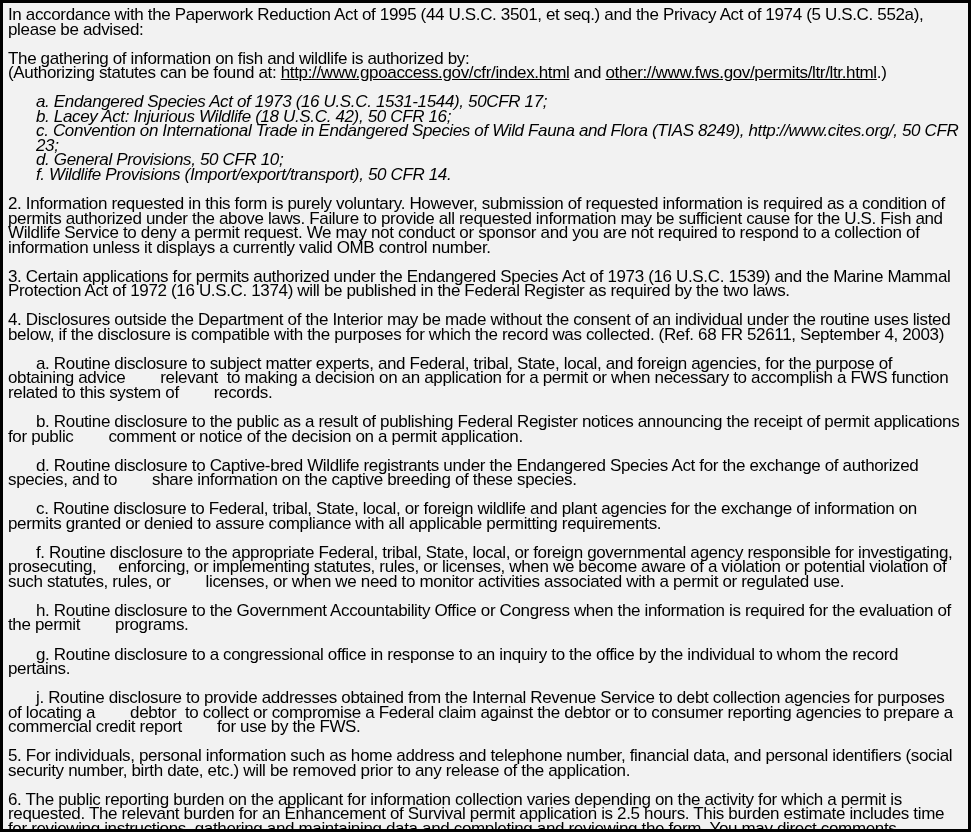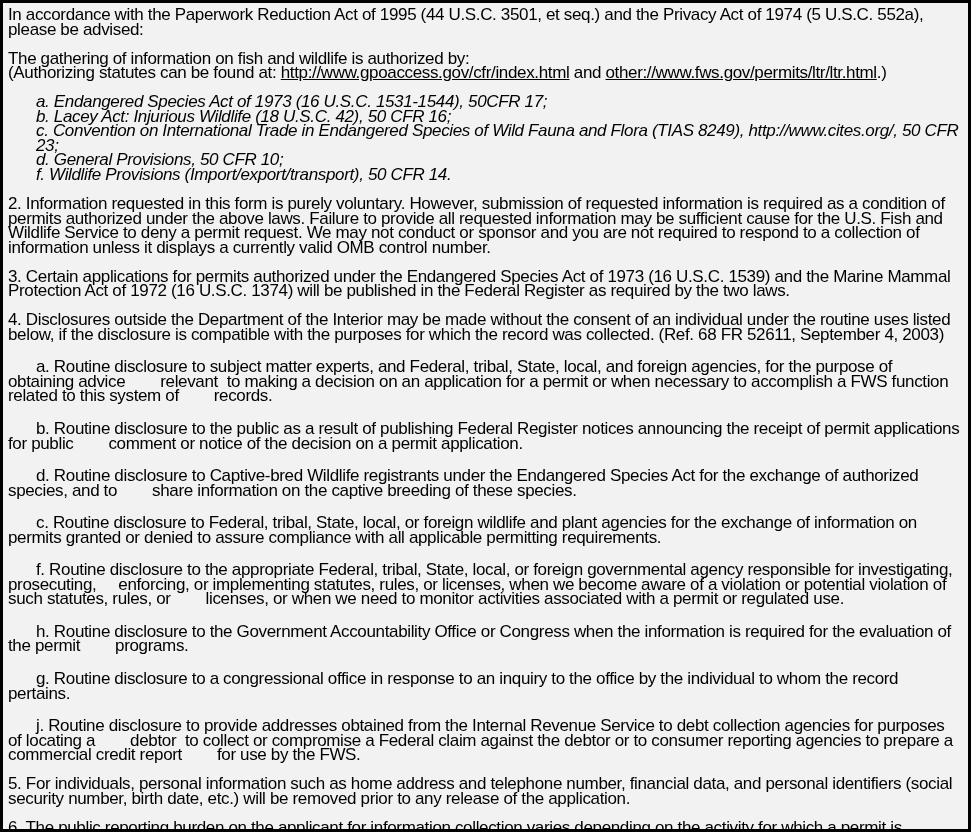--- a/index.html
+++ b/index.html
@@ -10,21 +10,21 @@
     padding:5px 6px 5px 5px;
     font-family:"Liberation Sans",sans-serif;
     font-size:17px;line-height:14.55px;letter-spacing:-0.35px;
     color:var(--fg,#000000);
     overflow:hidden;
   }
   .p{white-space:pre-wrap;margin:14.5px 0 0 0;}
   .p:first-child{margin-top:0;}
   .list{white-space:normal;}
   .li{white-space:pre-wrap;margin-left:28px;font-style:italic;}
-  .sub{text-indent:28px;margin-top:18px;}
+  .sub{text-indent:28px;}
   .link{color:inherit;text-decoration:underline;cursor:pointer;}
 </style>
 </head>
 <body>
 
 <div class="doc">
   <div class="p">In accordance with the Paperwork Reduction Act of 1995 (44 U.S.C. 3501, et seq.) and the Privacy Act of 1974 (5 U.S.C. 552a), please be advised:</div>
   <div class="p"><span>The gathering of information on fish and wildlife is authorized by:</span><br><span>(Authorizing statutes can be found at: </span><a class="link">http://www.gpoaccess.gov/cfr/index.html</a><span> and </span><a class="link">other://www.fws.gov/permits/ltr/ltr.html</a><span>.)</span></div>
   <div class="p list">
     <div class="li">a. Endangered Species Act of 1973 (16 U.S.C. 1531-1544), 50CFR 17;</div>

